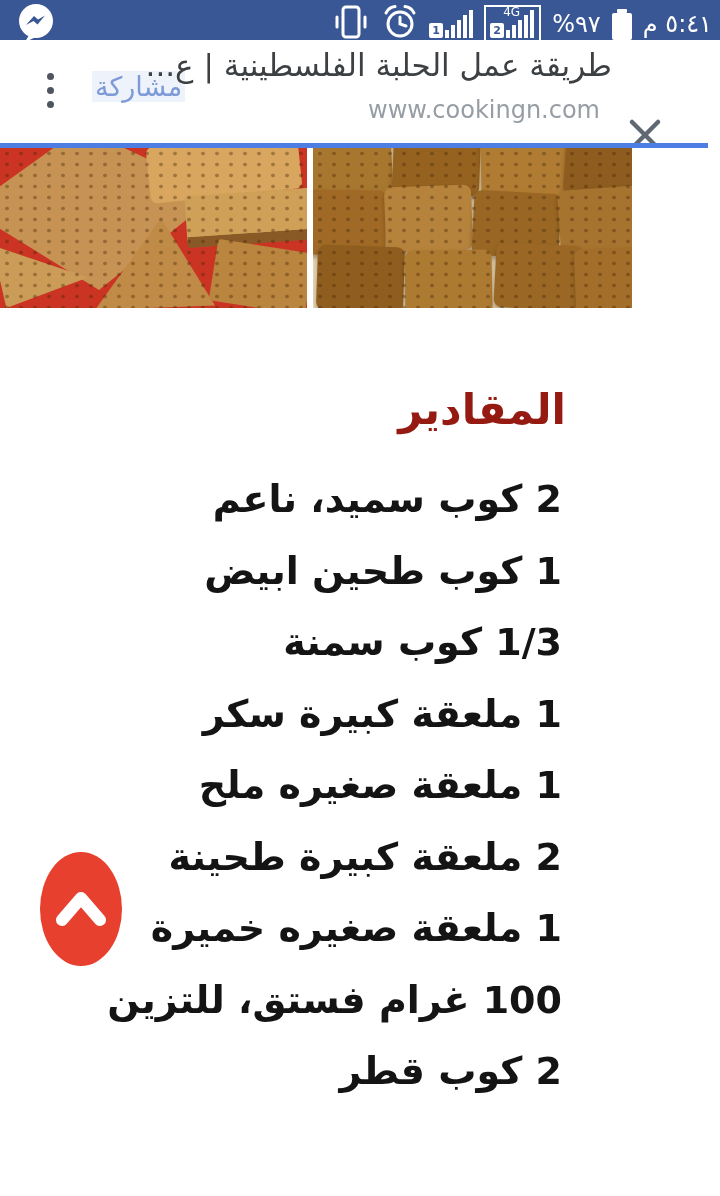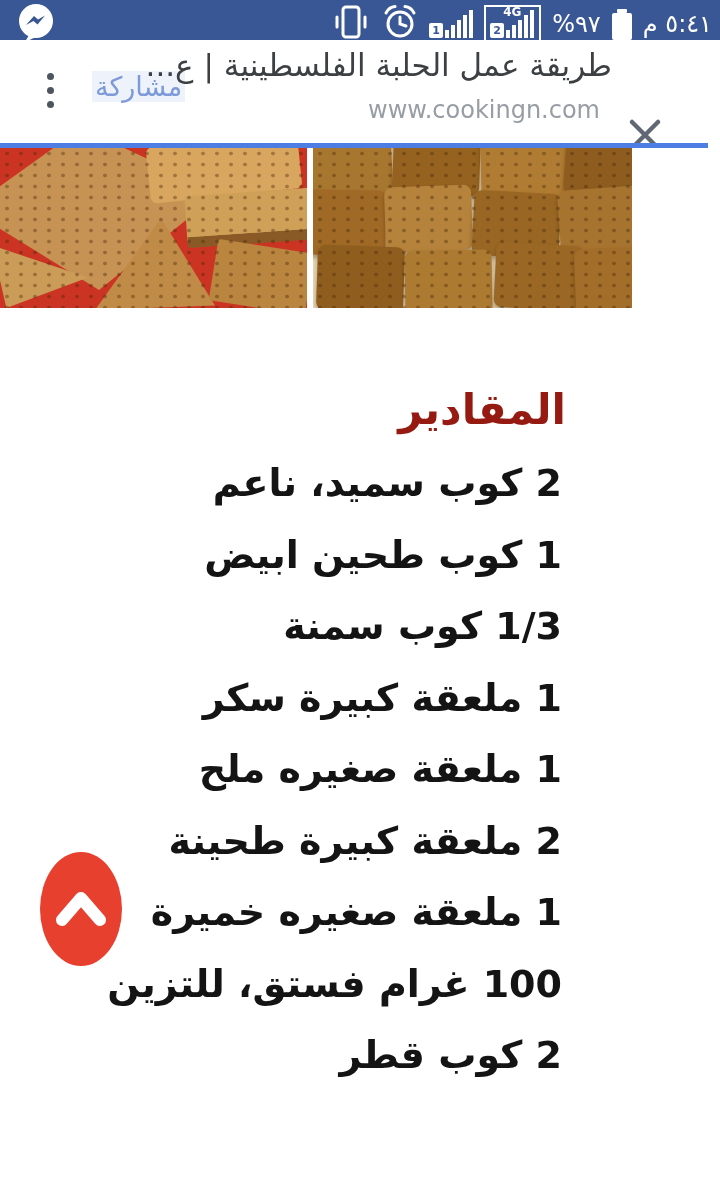--- a/index.html
+++ b/index.html
@@ -27,21 +27,21 @@
     font-size:11px; font-weight:bold; display:flex; align-items:center;
     justify-content:center; border-radius:2px; margin-right:2px;
   }
   .signal-group { display:flex; align-items:flex-end; }
   .signal-boxed {
     border:2px solid #fff; padding:3px 5px 3px 4px; position:relative;
     display:flex; align-items:flex-end; margin-top:0;
   }
   .net-type {
     position:absolute; top:-1px; left:17px; color:#fff; font-size:12px;
-    font-weight:bold; line-height:1.1;
+    font-weight:normal; line-height:1.1;
   }
   .battery { width:20px; height:27px; background:#fff; border-radius:2px; position:relative; margin-top:4px; }
   .battery::before { content:""; position:absolute; top:-4px; left:5px; width:10px; height:4px; background:#fff; border-radius:1px; }
 
   
   .header { position:absolute; left:0; top:40px; width:720px; height:114px; background:#fff; }
   .menu-dots { position:absolute; left:47px; top:33px; display:flex; flex-direction:column; gap:7px; cursor:pointer; }
   .menu-dots b { width:7px; height:7px; border-radius:50%; background:#4e555e; }
   .share-link { position:absolute; left:92px; top:31px; font-size:27px; color:#7d9ad8; background:#eef2fb; padding:0 3px; }
   .page-title { position:absolute; right:108px; top:7px; font-size:31px; color:#3c4043; white-space:nowrap; direction:rtl; }
@@ -87,21 +87,21 @@
   .sq:nth-child(10){left:92px; top:102px; background:#ad7a32; transform:rotate(-1deg);}
   .sq:nth-child(11){left:182px; top:96px; background:#9a6824; transform:rotate(3deg);}
   .sq:nth-child(12){left:262px; top:100px; background:#a26e29; transform:rotate(-2deg);}
 
   
   .section-heading {
     position:absolute; left:0; top:385px; width:664px; padding-right:98px;
     text-align:right; direction:rtl; font-size:42px; font-weight:bold; color:#941a12;
   }
   .ingredients {
-    position:absolute; left:0; top:448px; width:672px; padding-right:110px;
+    position:absolute; left:0; top:464px; width:672px; padding-right:110px;
     direction:rtl; text-align:right;
   }
   .ing-line {
     height:71.5px; line-height:71.5px; font-size:38px; font-weight:bold;
     color:#141414; white-space:nowrap;
   }
 
   
   .scroll-top {
     position:absolute; left:40px; top:852px; width:82px; height:114px;

